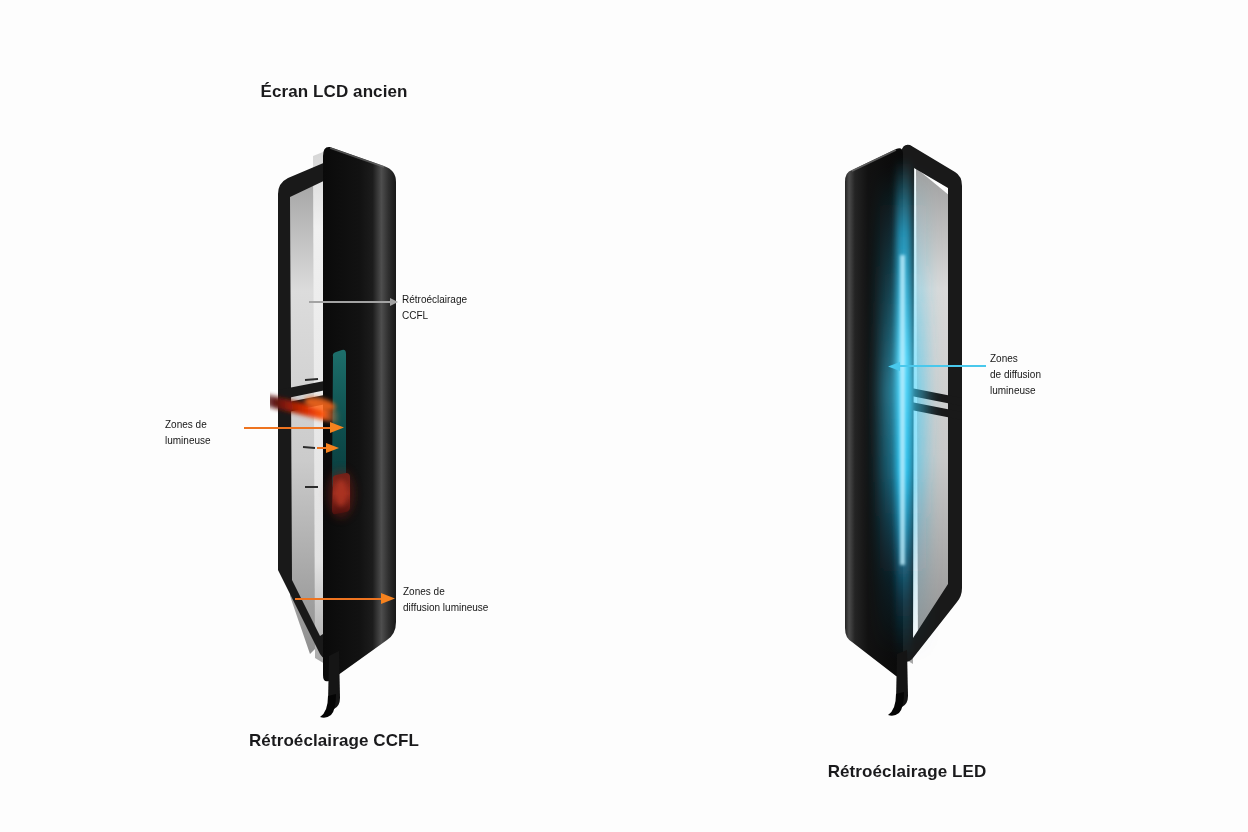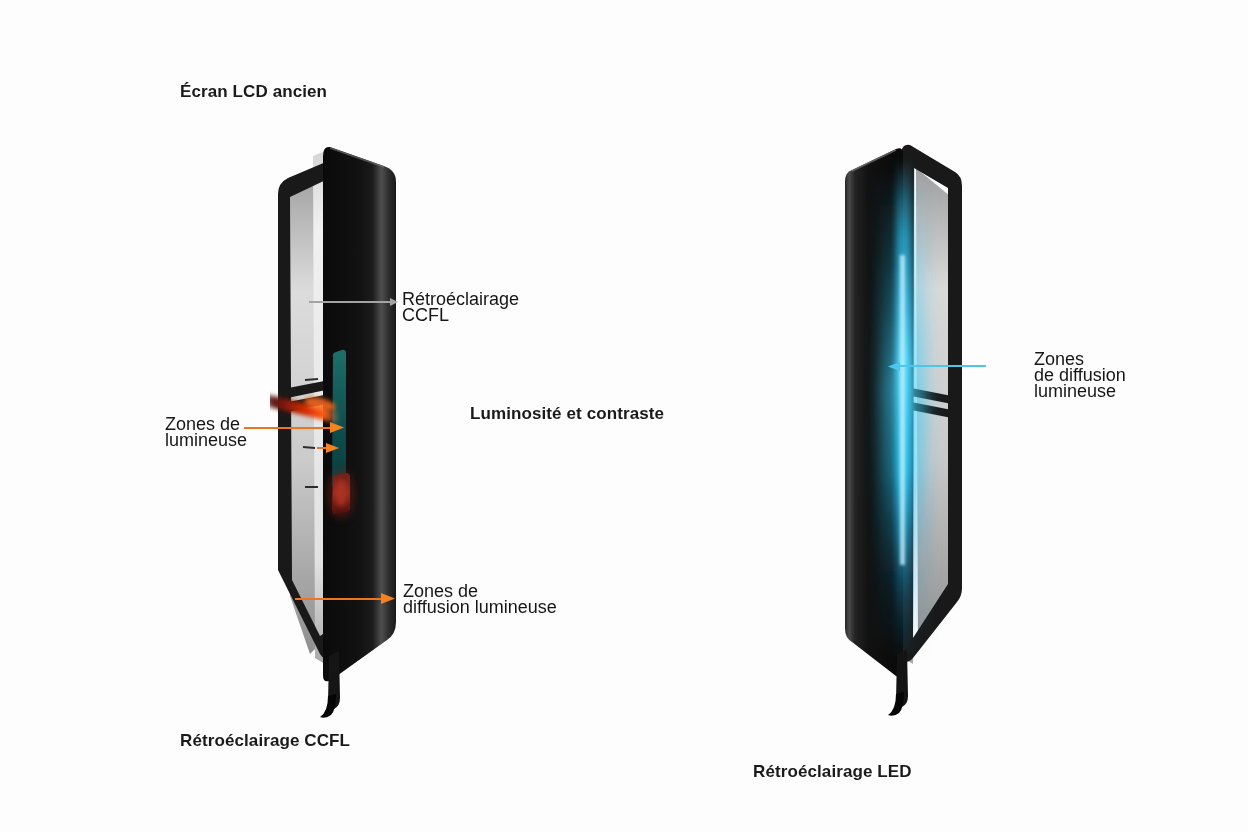--- a/index.html
+++ b/index.html
@@ -1,49 +1,48 @@
 <!DOCTYPE html>
 <html><head>
 <meta charset="utf-8">
 <style>
   html,body{margin:0;padding:0;background:#ffffff;}
   #stage{
     position:relative;width:1248px;height:832px;overflow:hidden;
     background:#fdfdfd;font-family:"Liberation Sans", sans-serif;color:#1c1c1e;
   }
   .title{
-    position:absolute;text-align:left;font-size:17px;font-weight:700;
+    position:absolute;text-align:center;font-size:17px;font-weight:700;
     letter-spacing:.1px;color:#1a1a1c;white-space:nowrap;
   }
   .ann{
-    position:absolute;font-size:18px;line-height:15.5px;color:#161616;
+    position:absolute;font-size:10px;line-height:15.5px;color:#161616;
     font-weight:400;white-space:nowrap;
   }
-  .ann.rlab{line-height:16px;margin-left:44px;}
+  .ann.rlab{line-height:16px;}
   .ld{position:absolute;height:2px;}
   .ld.gray{background:#a3a3a3;height:1.6px;}
   .ld.orange{background:#ee7420;}
   .ld.cyan{background:#49c8ec;}
   .ah{position:absolute;}
   .ah.right{clip-path:polygon(0 0,100% 50%,0 100%);}
   .ah.left{clip-path:polygon(100% 0,0 50%,100% 100%);}
   .ah.orange{background:#f6821e;}
   .ah.gray{background:#a3a3a3;}
   .ah.cyan{background:#49c8ec;}
   svg.device{position:absolute;}
 </style>
 </head>
 <body>
 
 <div id="stage">
 
   <div class="title" style="left:180px;top:82px;width:308px">Écran LCD ancien</div>
 
 
-  <div class="title" style="left:470px;top:404px;width:300px">Luminosité et contraste</div>
 
   <div class="title" style="left:180px;top:731px;width:308px">Rétroéclairage CCFL</div>
 
   <div class="title" style="left:753px;top:762px;width:308px">Rétroéclairage LED</div>
 
   <svg class="device" style="left:270px;top:140px" width="140" height="580" viewBox="0 0 140 580">
     <defs>
       <linearGradient id="pgL" x1="0" y1="0" x2="0" y2="1">
         <stop offset="0" stop-color="#9f9f9f"></stop>
           <stop offset="0.25" stop-color="#dcdcdc"></stop>

